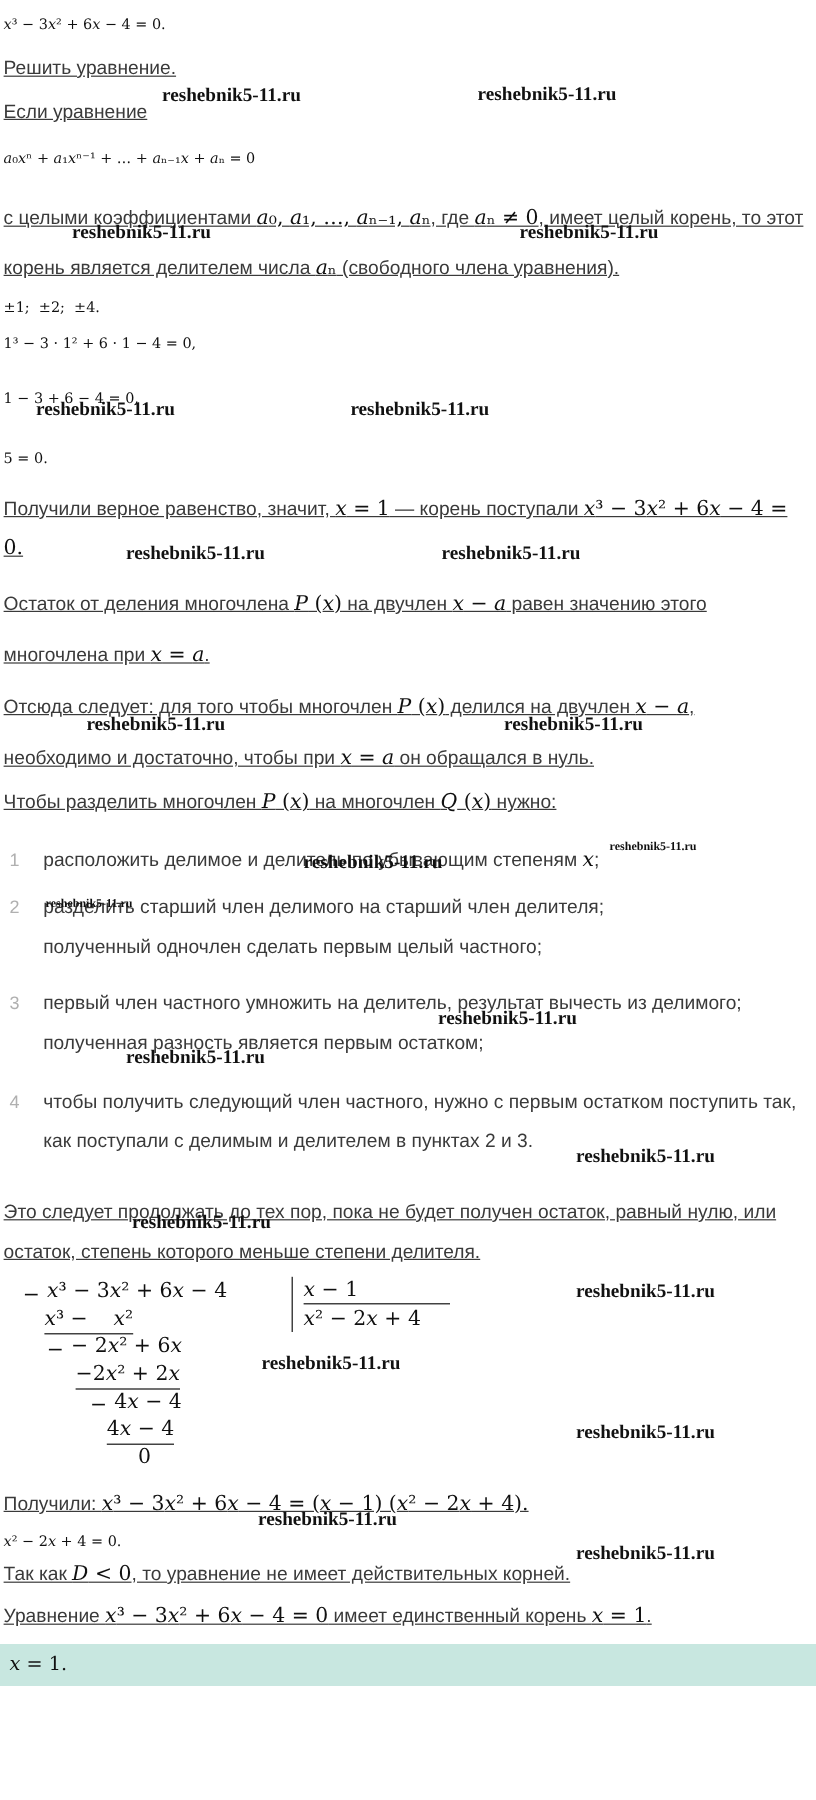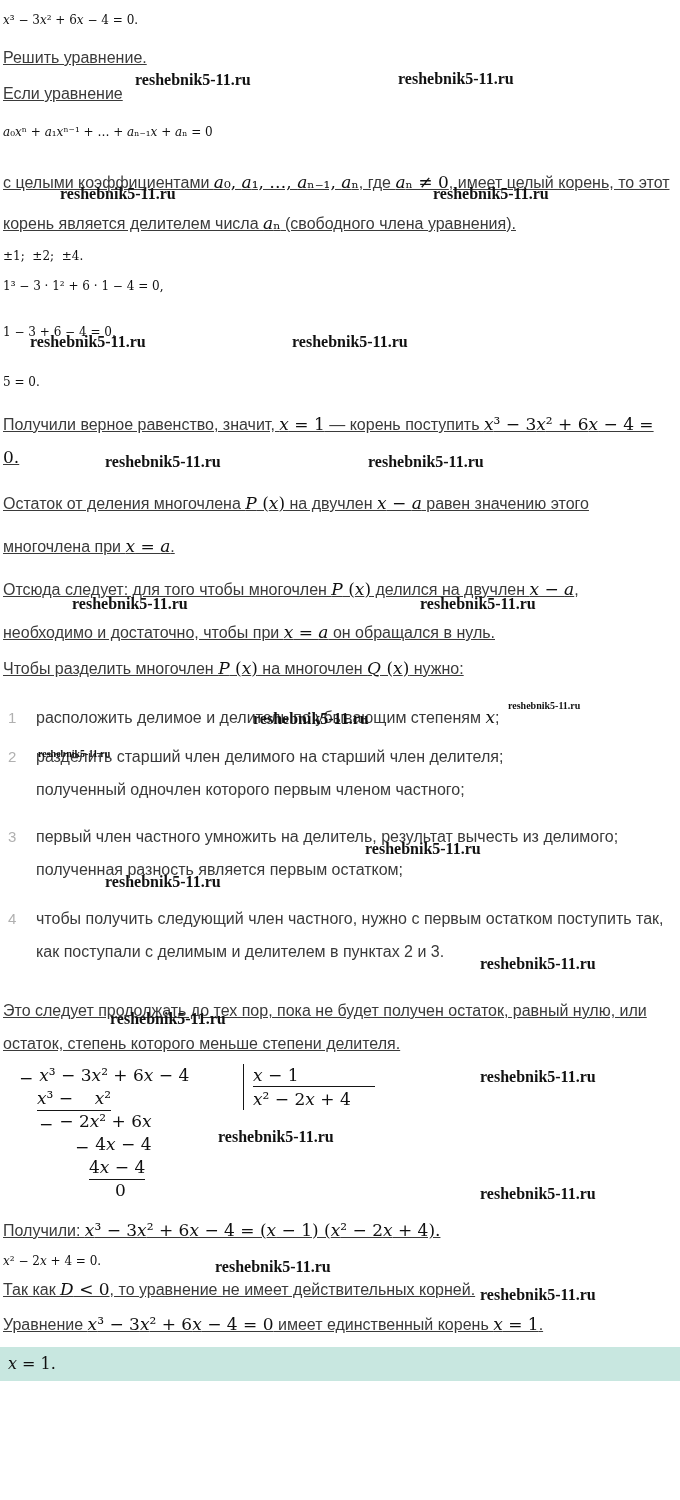--- a/index.html
+++ b/index.html
@@ -105,54 +105,55 @@
   <p class="b5"><span>с целыми коэффициентами </span><span class="mi inline"><span class="var">a</span><span>₀, </span><span class="var">a</span><span>₁, …, </span><span class="var">a</span><span>ₙ₋₁, </span><span class="var">a</span><span>ₙ</span></span><span>, где </span><span class="mi inline"><span class="var">a</span><span>ₙ ≠ 0</span></span><span>, имеет целый корень, то этот корень является делителем числа </span><span class="mi inline"><span class="var">a</span><span>ₙ</span></span><span> (свободного члена уравнения).</span></p>
 
   <div class="mi line b6"><span>±1;  ±2;  ±4.</span></div>
 
   <div class="mi line b7"><span>1³ − 3 · 1² + 6 · 1 − 4 = 0,</span></div>
 
   <div class="mi line b8"><span>1 − 3 + 6 − 4 = 0,</span></div>
 
   <div class="mi line b9"><span>5 = 0.</span></div>
 
-  <p class="b10"><span>Получили верное равенство, значит, </span><span class="mi inline"><span class="var">x</span><span> = 1</span></span><span> — корень поступить </span><span class="mi inline"><span class="var">x</span><span>³ − 3</span><span class="var">x</span><span>² + 6</span><span class="var">x</span><span> − 4 = 0.</span></span></p>
+  <p class="b10"><span>Получили верное равенство, значит, </span><span class="mi inline"><span class="var">x</span><span> = 1</span></span><span> — корень поступали </span><span class="mi inline"><span class="var">x</span><span>³ − 3</span><span class="var">x</span><span>² + 6</span><span class="var">x</span><span> − 4 = 0.</span></span></p>
 
   <p class="b11"><span>Остаток от деления многочлена </span><span class="mi inline"><span class="var">P</span><span> (</span><span class="var">x</span><span>)</span></span><span> на двучлен </span><span class="mi inline"><span class="var">x</span><span> − </span><span class="var">a</span></span><span> равен значению этого многочлена при </span><span class="mi inline"><span class="var">x</span><span> = </span><span class="var">a</span></span><span>.</span></p>
 
   <p class="b12"><span>Отсюда следует: для того чтобы многочлен </span><span class="mi inline"><span class="var">P</span><span> (</span><span class="var">x</span><span>)</span></span><span> делился на двучлен </span><span class="mi inline"><span class="var">x</span><span> − </span><span class="var">a</span></span><span>, необходимо и достаточно, чтобы при </span><span class="mi inline"><span class="var">x</span><span> = </span><span class="var">a</span></span><span> он обращался в нуль.</span></p>
 
   <p class="b13"><span>Чтобы разделить многочлен </span><span class="mi inline"><span class="var">P</span><span> (</span><span class="var">x</span><span>)</span></span><span> на многочлен </span><span class="mi inline"><span class="var">Q</span><span> (</span><span class="var">x</span><span>)</span></span><span> нужно:</span></p>
 
   <div class="steps">
     <div class="li li-1">
       <span class="num">1</span>
       <span><span>расположить делимое и делитель по убывающим степеням </span><span class="mi inline"><span class="var">x</span></span><span>;</span></span>
     </div>
     <div class="li li-2">
       <span class="num">2</span>
-      <span><span>разделить старший член делимого на старший член делителя;</span><br><span>полученный одночлен которого первым членом частного;</span></span>
+      <span><span>разделить старший член делимого на старший член делителя;</span><br><span>полученный одночлен сделать первым целый частного;</span></span>
     </div>
     <div class="li li-3">
       <span class="num">3</span>
       <span><span>первый член частного умножить на делитель, результат вычесть из делимого; полученная разность является первым остатком;</span></span>
     </div>
     <div class="li li-4">
       <span class="num">4</span>
       <span><span>чтобы получить следующий член частного, нужно с первым остатком поступить так, как поступали с делимым и делителем в пунктах 2 и 3.</span></span>
     </div>
   </div>
 
   <p class="b14"><span>Это следует продолжать до тех пор, пока не будет получен остаток, равный нулю, или остаток, степень которого меньше степени делителя.</span></p>
 
   <div class="division">
     <div>
       <div class="drow r0"><span class="pre mi">−</span><span class="expr mi"><span class="var">x</span><span>³ − 3</span><span class="var">x</span><span>² + 6</span><span class="var">x</span><span> − 4</span></span></div>
       <div class="drow r1"><span class="expr mi ul"><span class="var">x</span><span>³ −    </span><span class="var">x</span><span>²</span></span></div>
       <div class="drow r2"><span class="pre mi">−</span><span class="expr mi"><span>− 2</span><span class="var">x</span><span>² + 6</span><span class="var">x</span></span></div>
+      <div class="drow r3"><span class="expr mi ul"><span>−2</span><span class="var">x</span><span>² + 2</span><span class="var">x</span></span></div>
       <div class="drow r4"><span class="pre mi">−</span><span class="expr mi"><span>4</span><span class="var">x</span><span> − 4</span></span></div>
       <div class="drow r5"><span class="expr mi ul"><span>4</span><span class="var">x</span><span> − 4</span></span></div>
       <div class="drow r6"><span class="expr mi"><span>0</span></span></div>
     </div>
     <div class="div-right">
       <div class="divisor mi"><span class="var">x</span><span> − 1</span></div>
       <div class="quotient mi"><span class="var">x</span><span>² − 2</span><span class="var">x</span><span> + 4</span></div>
     </div>
   </div>
 

